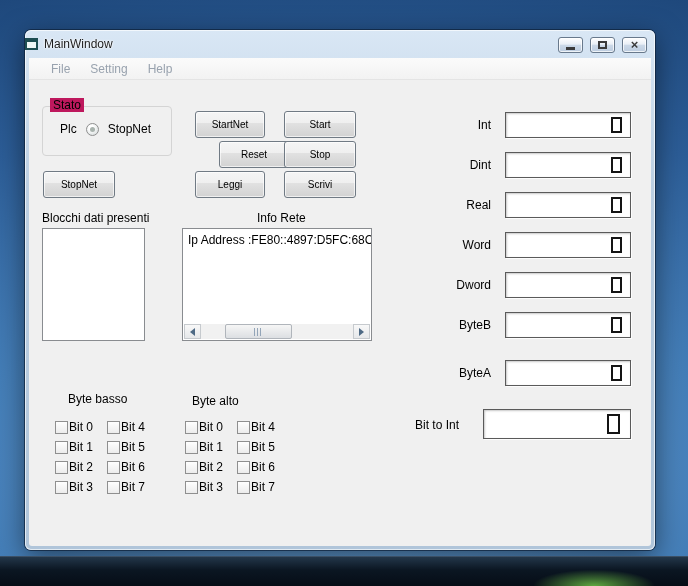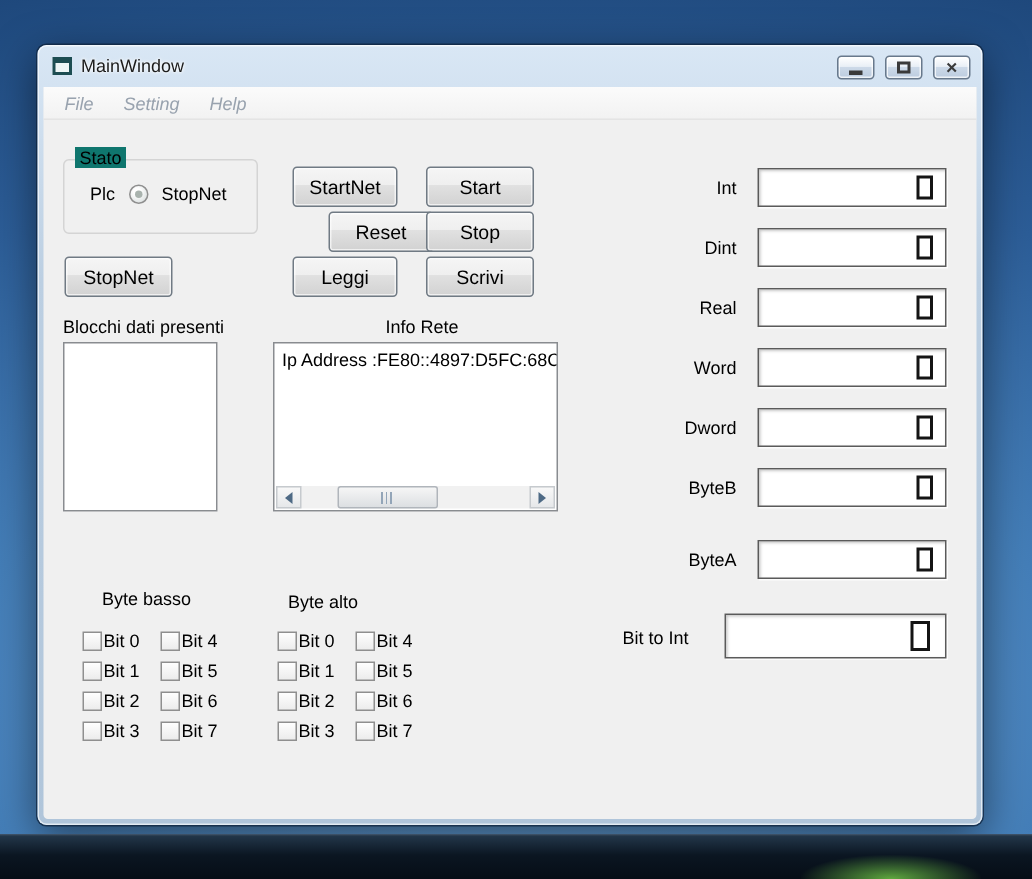--- a/index.html
+++ b/index.html
@@ -32,21 +32,21 @@
   
   .window {
     position: absolute; left: 25px; top: 30px; width: 630px; height: 520px;
     border-radius: 6px;
     background: linear-gradient(#d9e7f5, #bccfe2 30%, #b0c5da);
     box-shadow: 0 0 0 1px rgba(15,35,60,.75), inset 0 0 0 1px rgba(255,255,255,.65),
                 0 8px 28px rgba(0,0,0,.5);
   }
   .titlebar {
     position: absolute; left: 0; top: 0; right: 0; height: 28px;
-    display: flex; align-items: center; padding-left: 10px;
+    display: flex; align-items: center; 
   }
   .app-icon {
     width: 13px; height: 12px; margin-right: 6px;
     border: 2px solid #1d4d52; background: #eef6f6;
     border-top-width: 4px; display: inline-block;
   }
   .title {
     color: #1c1c1c; text-shadow: 0 0 3px #fff, 0 0 2px #fff;
   }
   .caption-buttons {
@@ -67,31 +67,31 @@
   .client {
     position: absolute; left: 4px; right: 4px; top: 28px; bottom: 4px;
     background: #f0f0f0; border-radius: 0 0 3px 3px; overflow: hidden;
   }
 
   
   .menubar {
     position: absolute; left: 0; right: 0; top: 0; height: 22px;
     background: linear-gradient(#fbfbfb, #f2f2f2);
     border-bottom: 1px solid #e4e4e4;
-    display: flex; align-items: center; padding-left: 4px; font-style: italic;
+    display: flex; align-items: center; padding-left: 12px;
   }
   .menu-item { padding: 3px 10px; color: #98a2ae; }
 
   
   .groupbox {
     position: absolute; left: 13px; top: 48px; width: 130px; height: 50px;
     border: 1px solid #d4d4d4; border-radius: 4px;
   }
   .gb-title {
-    position: absolute; top: -9px; left: 7px; background: #0f766e; padding: 0 3px;
+    position: absolute; top: -9px; left: 7px; background: #be185d; padding: 0 3px;
   }
   .gb-row {
     position: absolute; left: 17px; top: 15px;
     display: flex; align-items: center; gap: 9px;
   }
   .radio {
     width: 13px; height: 13px; border-radius: 50%;
     border: 1px solid #8f8f8f;
     background: radial-gradient(circle at 40% 35%, #ffffff 25%, #e2e6e6 70%, #cfd5d5);
     position: relative; display: inline-block;
@@ -101,21 +101,21 @@
     border-radius: 50%; background: #a9b3ae;
   }
 
   
   .btn {
     position: absolute; height: 27px;
     border: 1px solid #707a84; border-radius: 3px;
     background: linear-gradient(#f5f5f5, #efefef 45%, #e1e1e1 46%, #d2d2d2);
     box-shadow: inset 0 0 0 1px rgba(255,255,255,.65);
     display: flex; align-items: center; justify-content: center;
-    font-size: 13px; cursor: default;
+    font-size: 10px; cursor: default;
   }
   .btn-startnet { left: 166px; top: 53px;  width: 70px; }
   .btn-start    { left: 255px; top: 53px;  width: 72px; }
   .btn-reset    { left: 166px; top: 83px;  width: 70px; margin-left: 24px; }
   .btn-stop     { left: 255px; top: 83px;  width: 72px; }
   .btn-leggi    { left: 166px; top: 113px; width: 70px; }
   .btn-scrivi   { left: 255px; top: 113px; width: 72px; }
   .btn-stopnet  { left: 14px;  top: 113px; width: 72px; }
 
   

